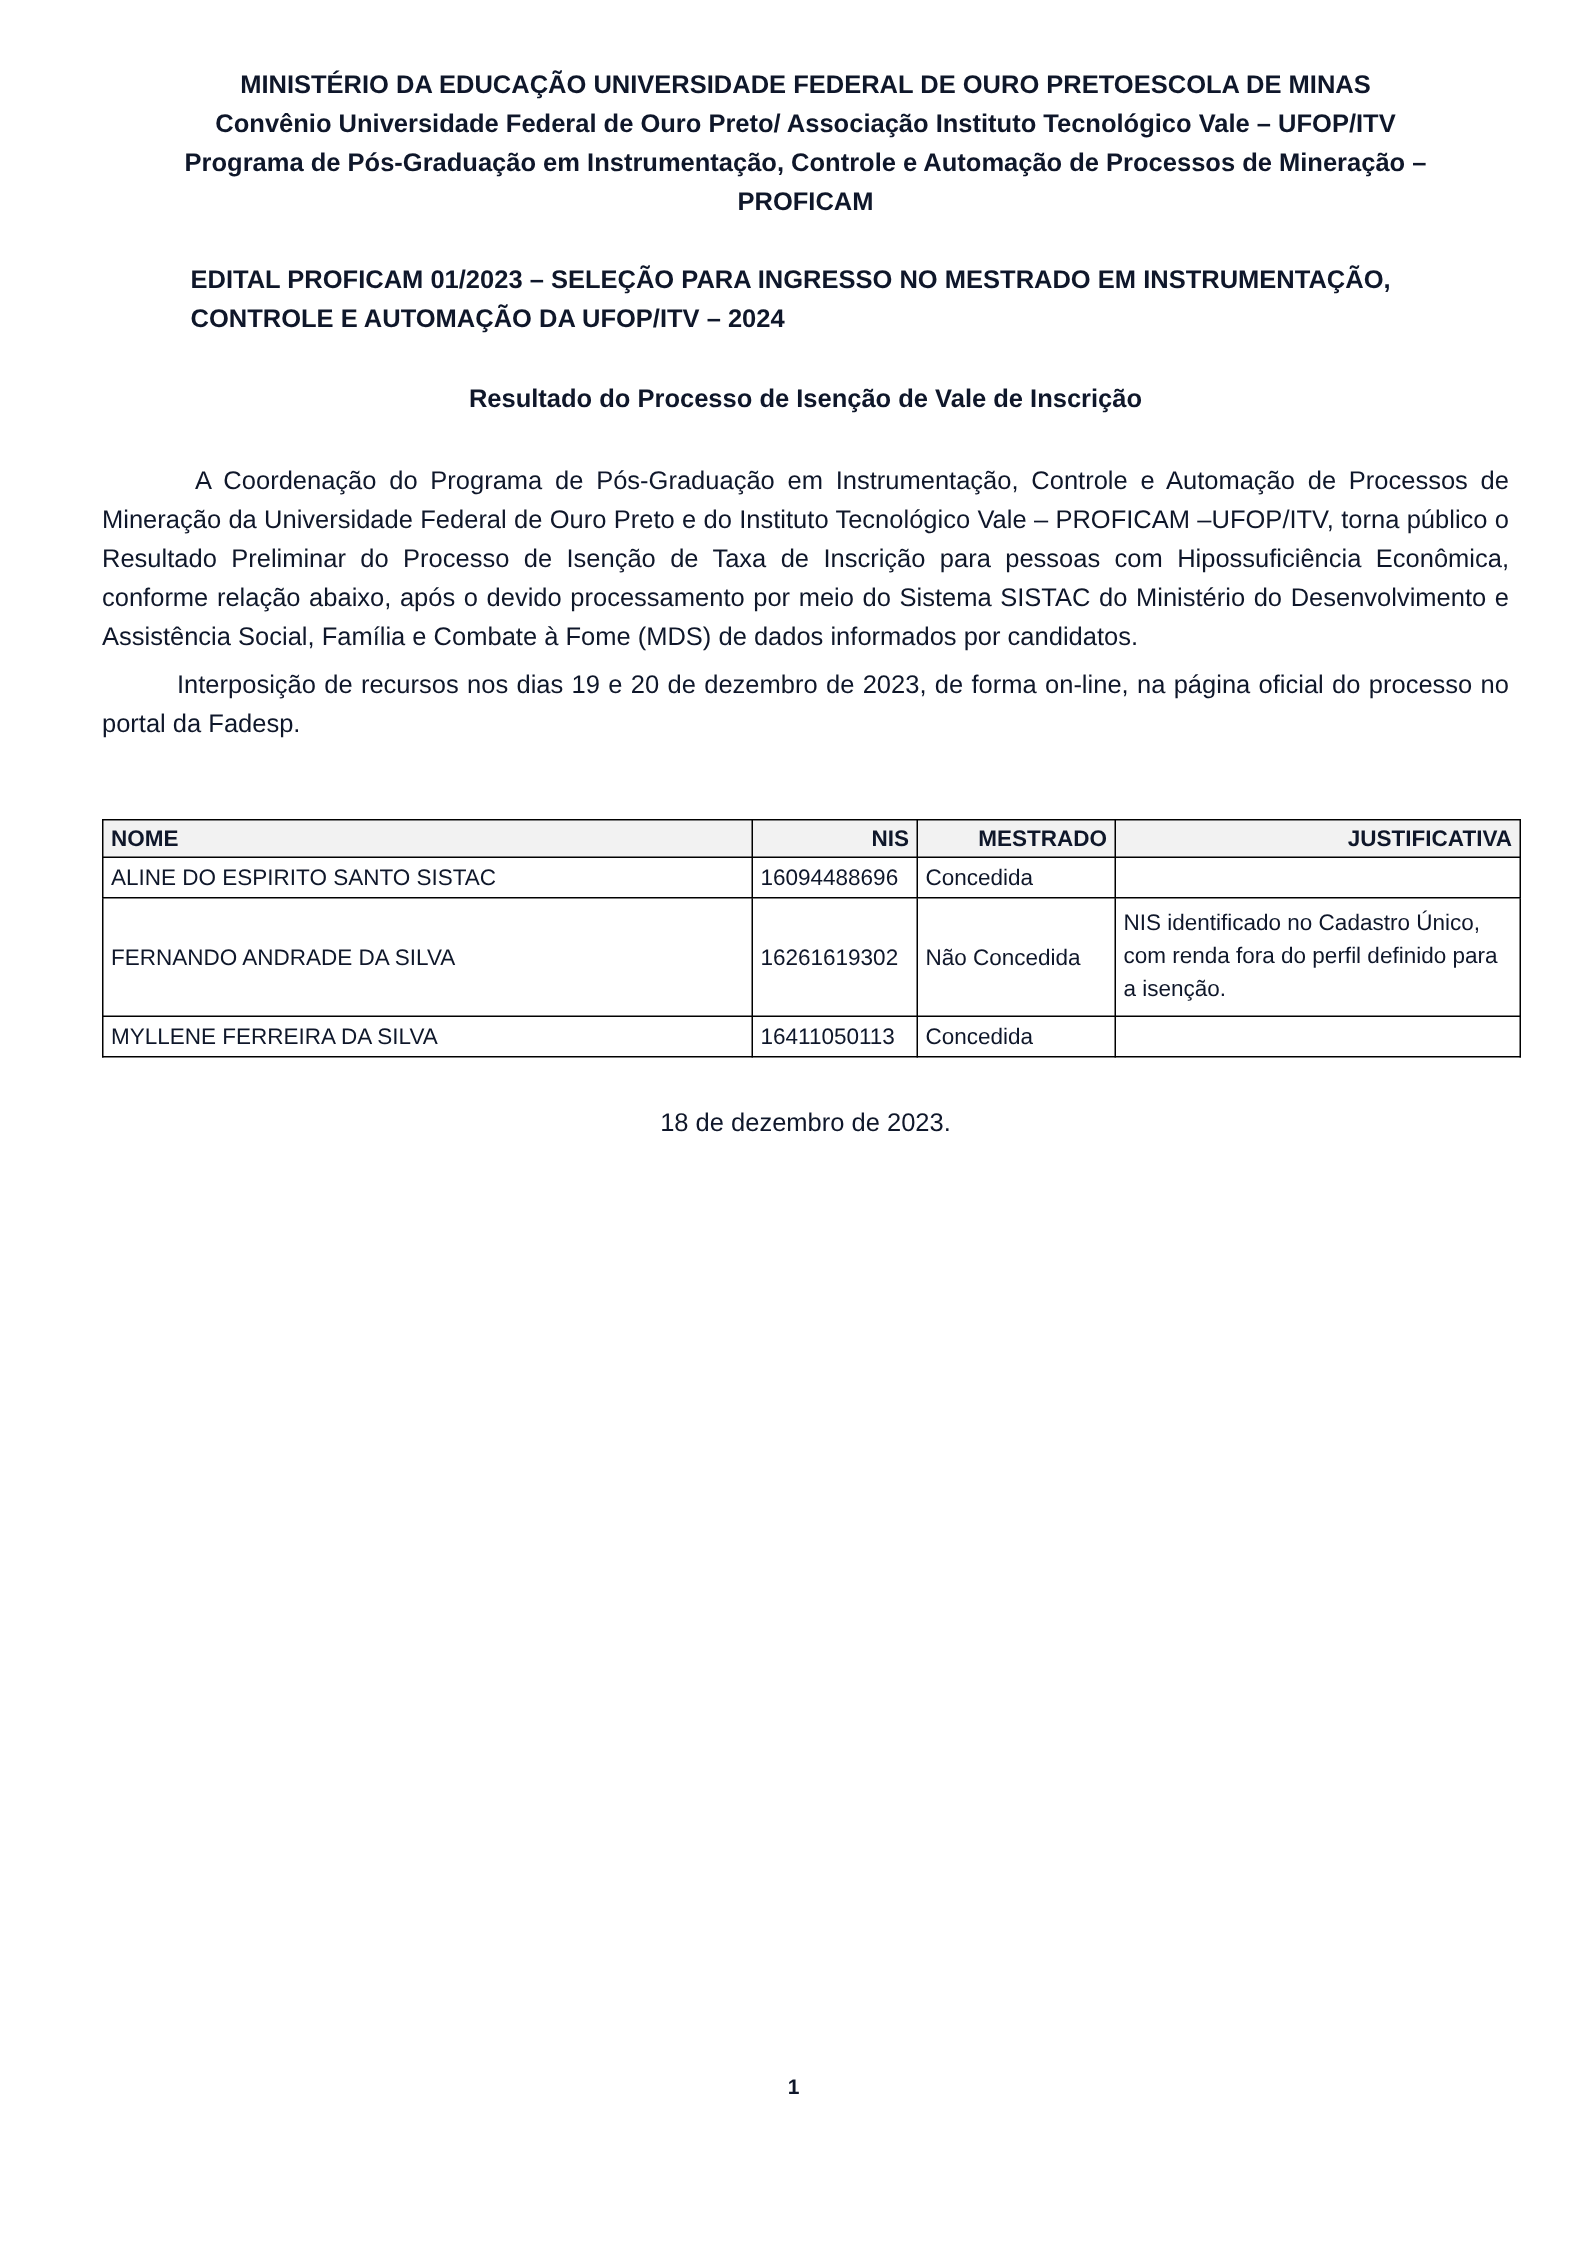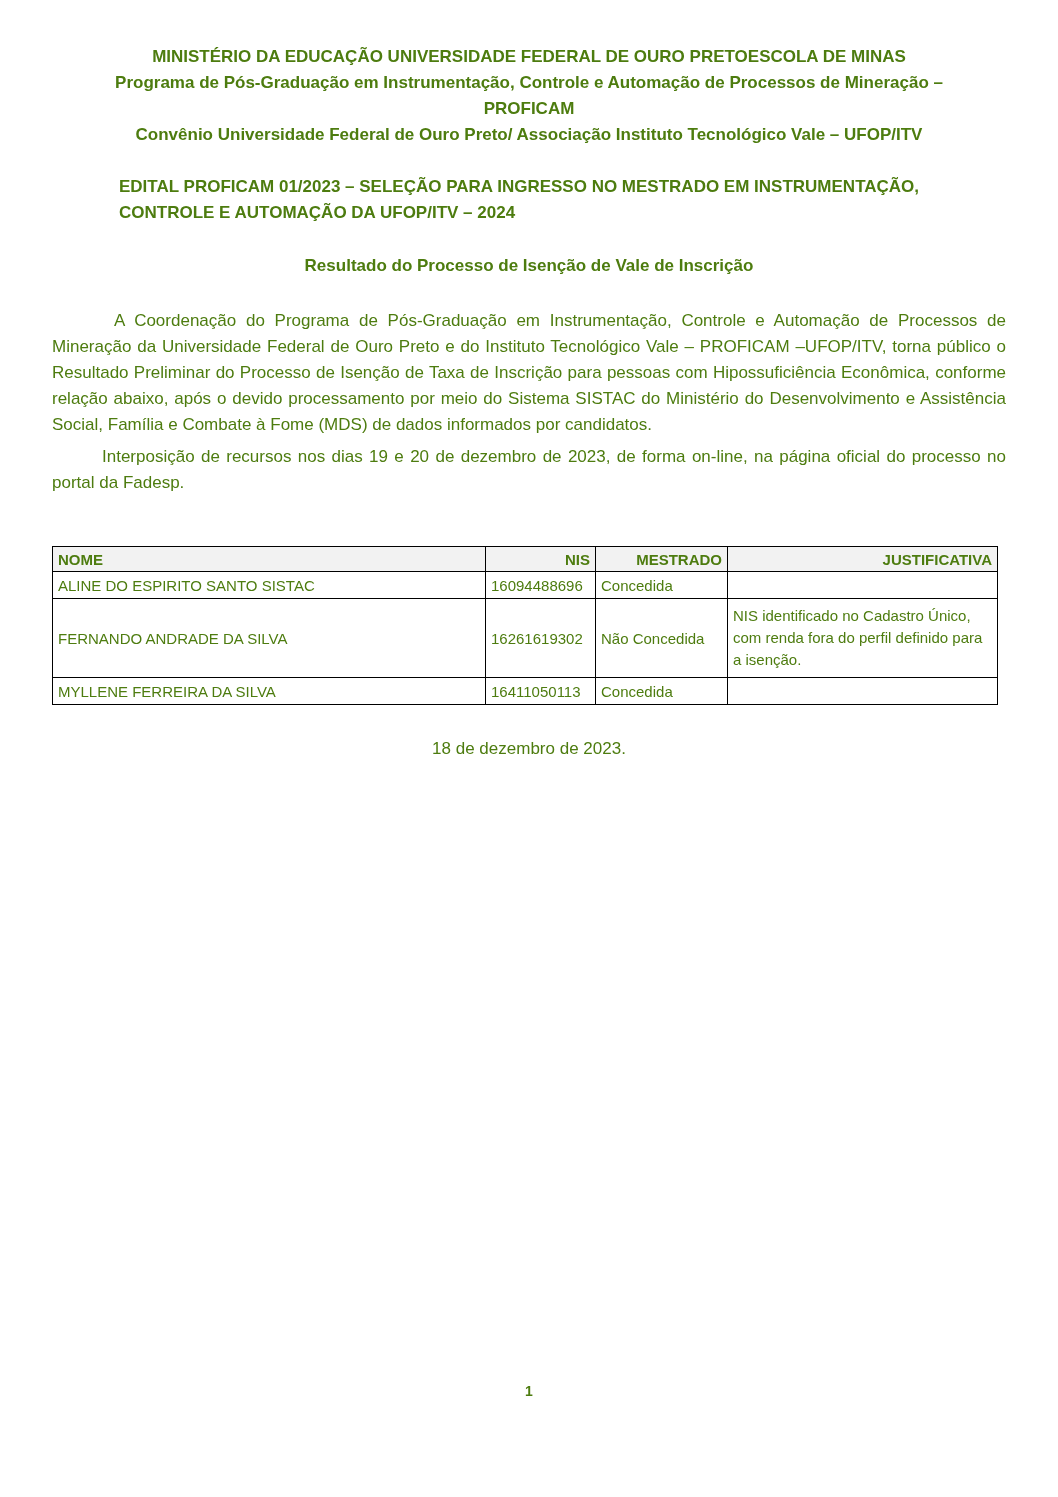--- a/index.html
+++ b/index.html
@@ -6,24 +6,24 @@
     margin: 0;
     padding: 0;
     background: #ffffff;
   }
   .page {
     position: relative;
     width: 1058px;
     height: 1497px;
     margin: 0 auto;
     background: #ffffff;
-    color: #4d7c0f;
+    color: #0f172a;
     font-family: "Liberation Sans", sans-serif;
     box-sizing: border-box;
-    padding: 44px 52px 0 52px;
+    padding: 44px 52px 0 68px;
     overflow: hidden;
   }
   .doc-header {
     text-align: center;
     font-weight: bold;
     font-size: 17px;
     line-height: 26px;
   }
   .doc-header .hline { margin: 0 auto; }
   .hline-1 { max-width: 954px; }
@@ -99,22 +99,22 @@
     font-weight: bold;
   }
 </style>
 </head>
 <body>
 
 <div class="page">
 
   <div class="doc-header">
     <div class="hline hline-1">MINISTÉRIO DA EDUCAÇÃO UNIVERSIDADE FEDERAL DE OURO PRETOESCOLA DE MINAS</div>
+    <div class="hline hline-3">Convênio Universidade Federal de Ouro Preto/ Associação Instituto Tecnológico Vale – UFOP/ITV</div>
     <div class="hline hline-2">Programa de Pós-Graduação em Instrumentação, Controle e Automação de Processos de Mineração – PROFICAM</div>
-    <div class="hline hline-3">Convênio Universidade Federal de Ouro Preto/ Associação Instituto Tecnológico Vale – UFOP/ITV</div>
   </div>
 
   <div class="edital-title">EDITAL PROFICAM 01/2023 – SELEÇÃO PARA INGRESSO NO MESTRADO EM INSTRUMENTAÇÃO, CONTROLE E AUTOMAÇÃO DA UFOP/ITV – 2024</div>
 
   <div class="section-title">Resultado do Processo de Isenção de Vale de Inscrição</div>
 
   <div class="body-text">
     <p class="para-1">A Coordenação do Programa de Pós-Graduação em Instrumentação, Controle e Automação de Processos de Mineração da Universidade Federal de Ouro Preto e do Instituto Tecnológico Vale – PROFICAM –UFOP/ITV, torna público o Resultado Preliminar do Processo de Isenção de Taxa de Inscrição para pessoas com Hipossuficiência Econômica, conforme relação abaixo, após o devido processamento por meio do Sistema SISTAC do Ministério do Desenvolvimento e Assistência Social, Família e Combate à Fome (MDS) de dados informados por candidatos.</p>
     <p class="para-2">Interposição de recursos nos dias 19 e 20 de dezembro de 2023, de forma on-line, na página oficial do processo no portal da Fadesp.</p>
   </div>

